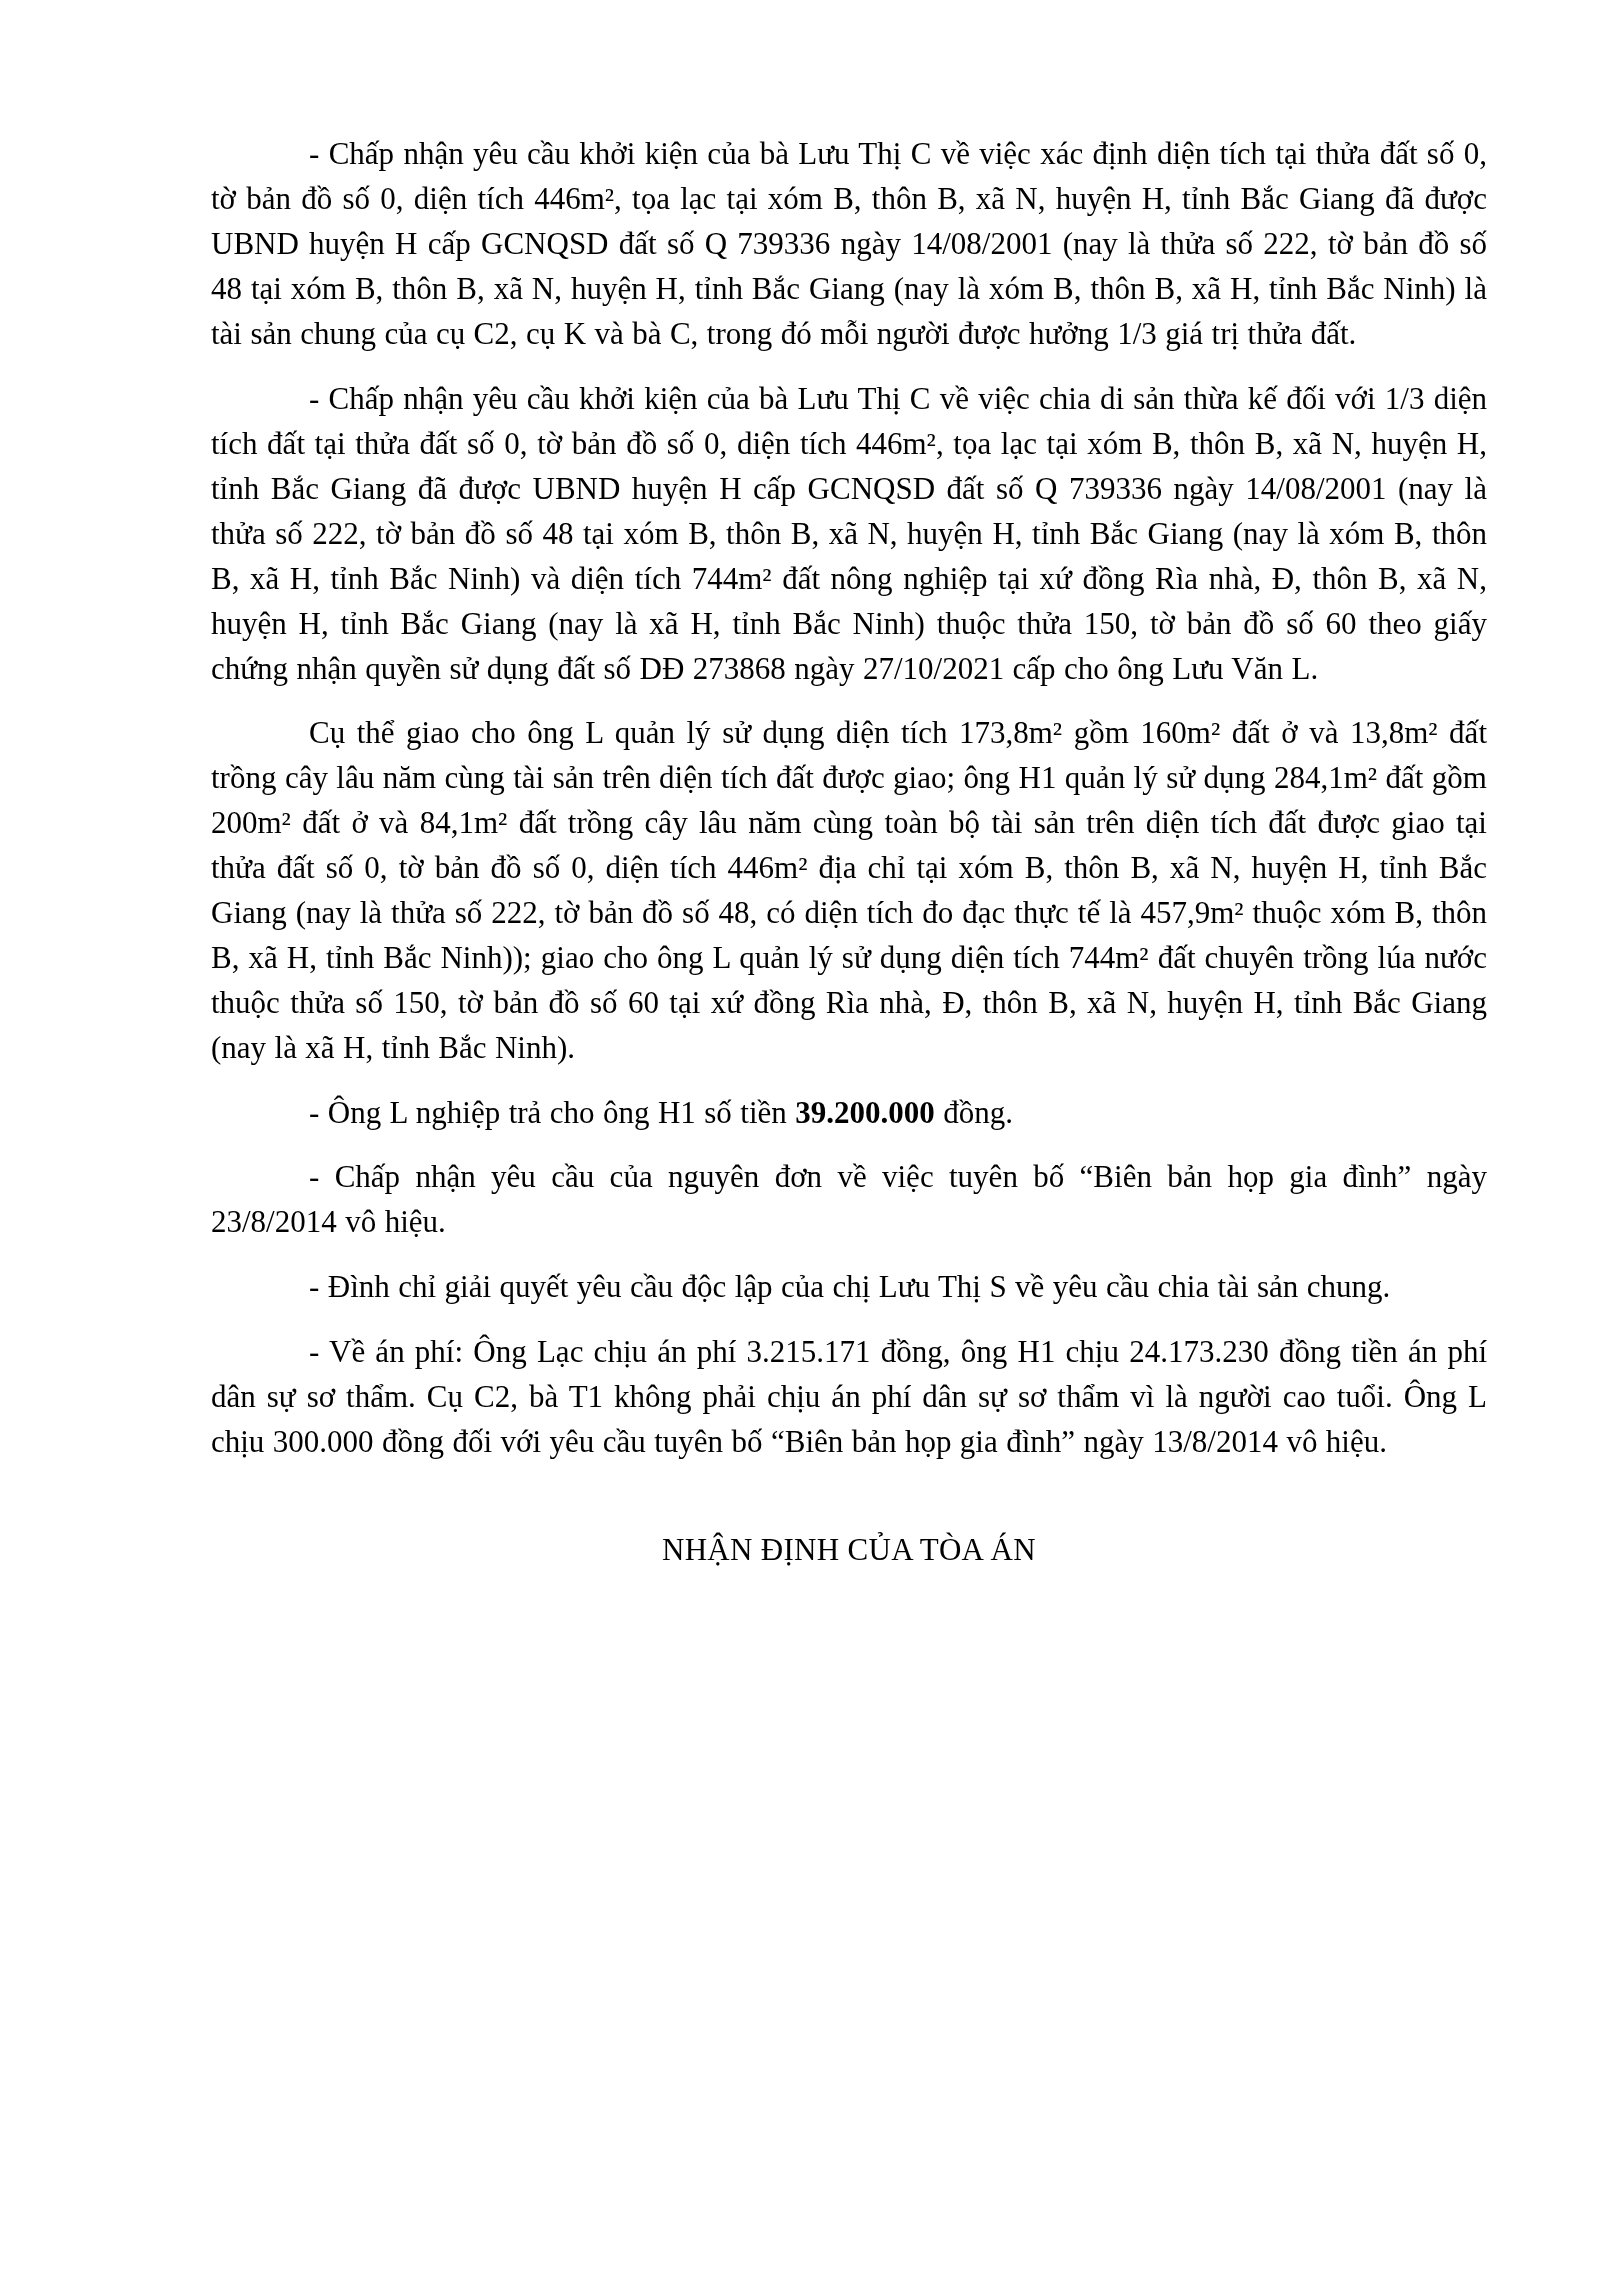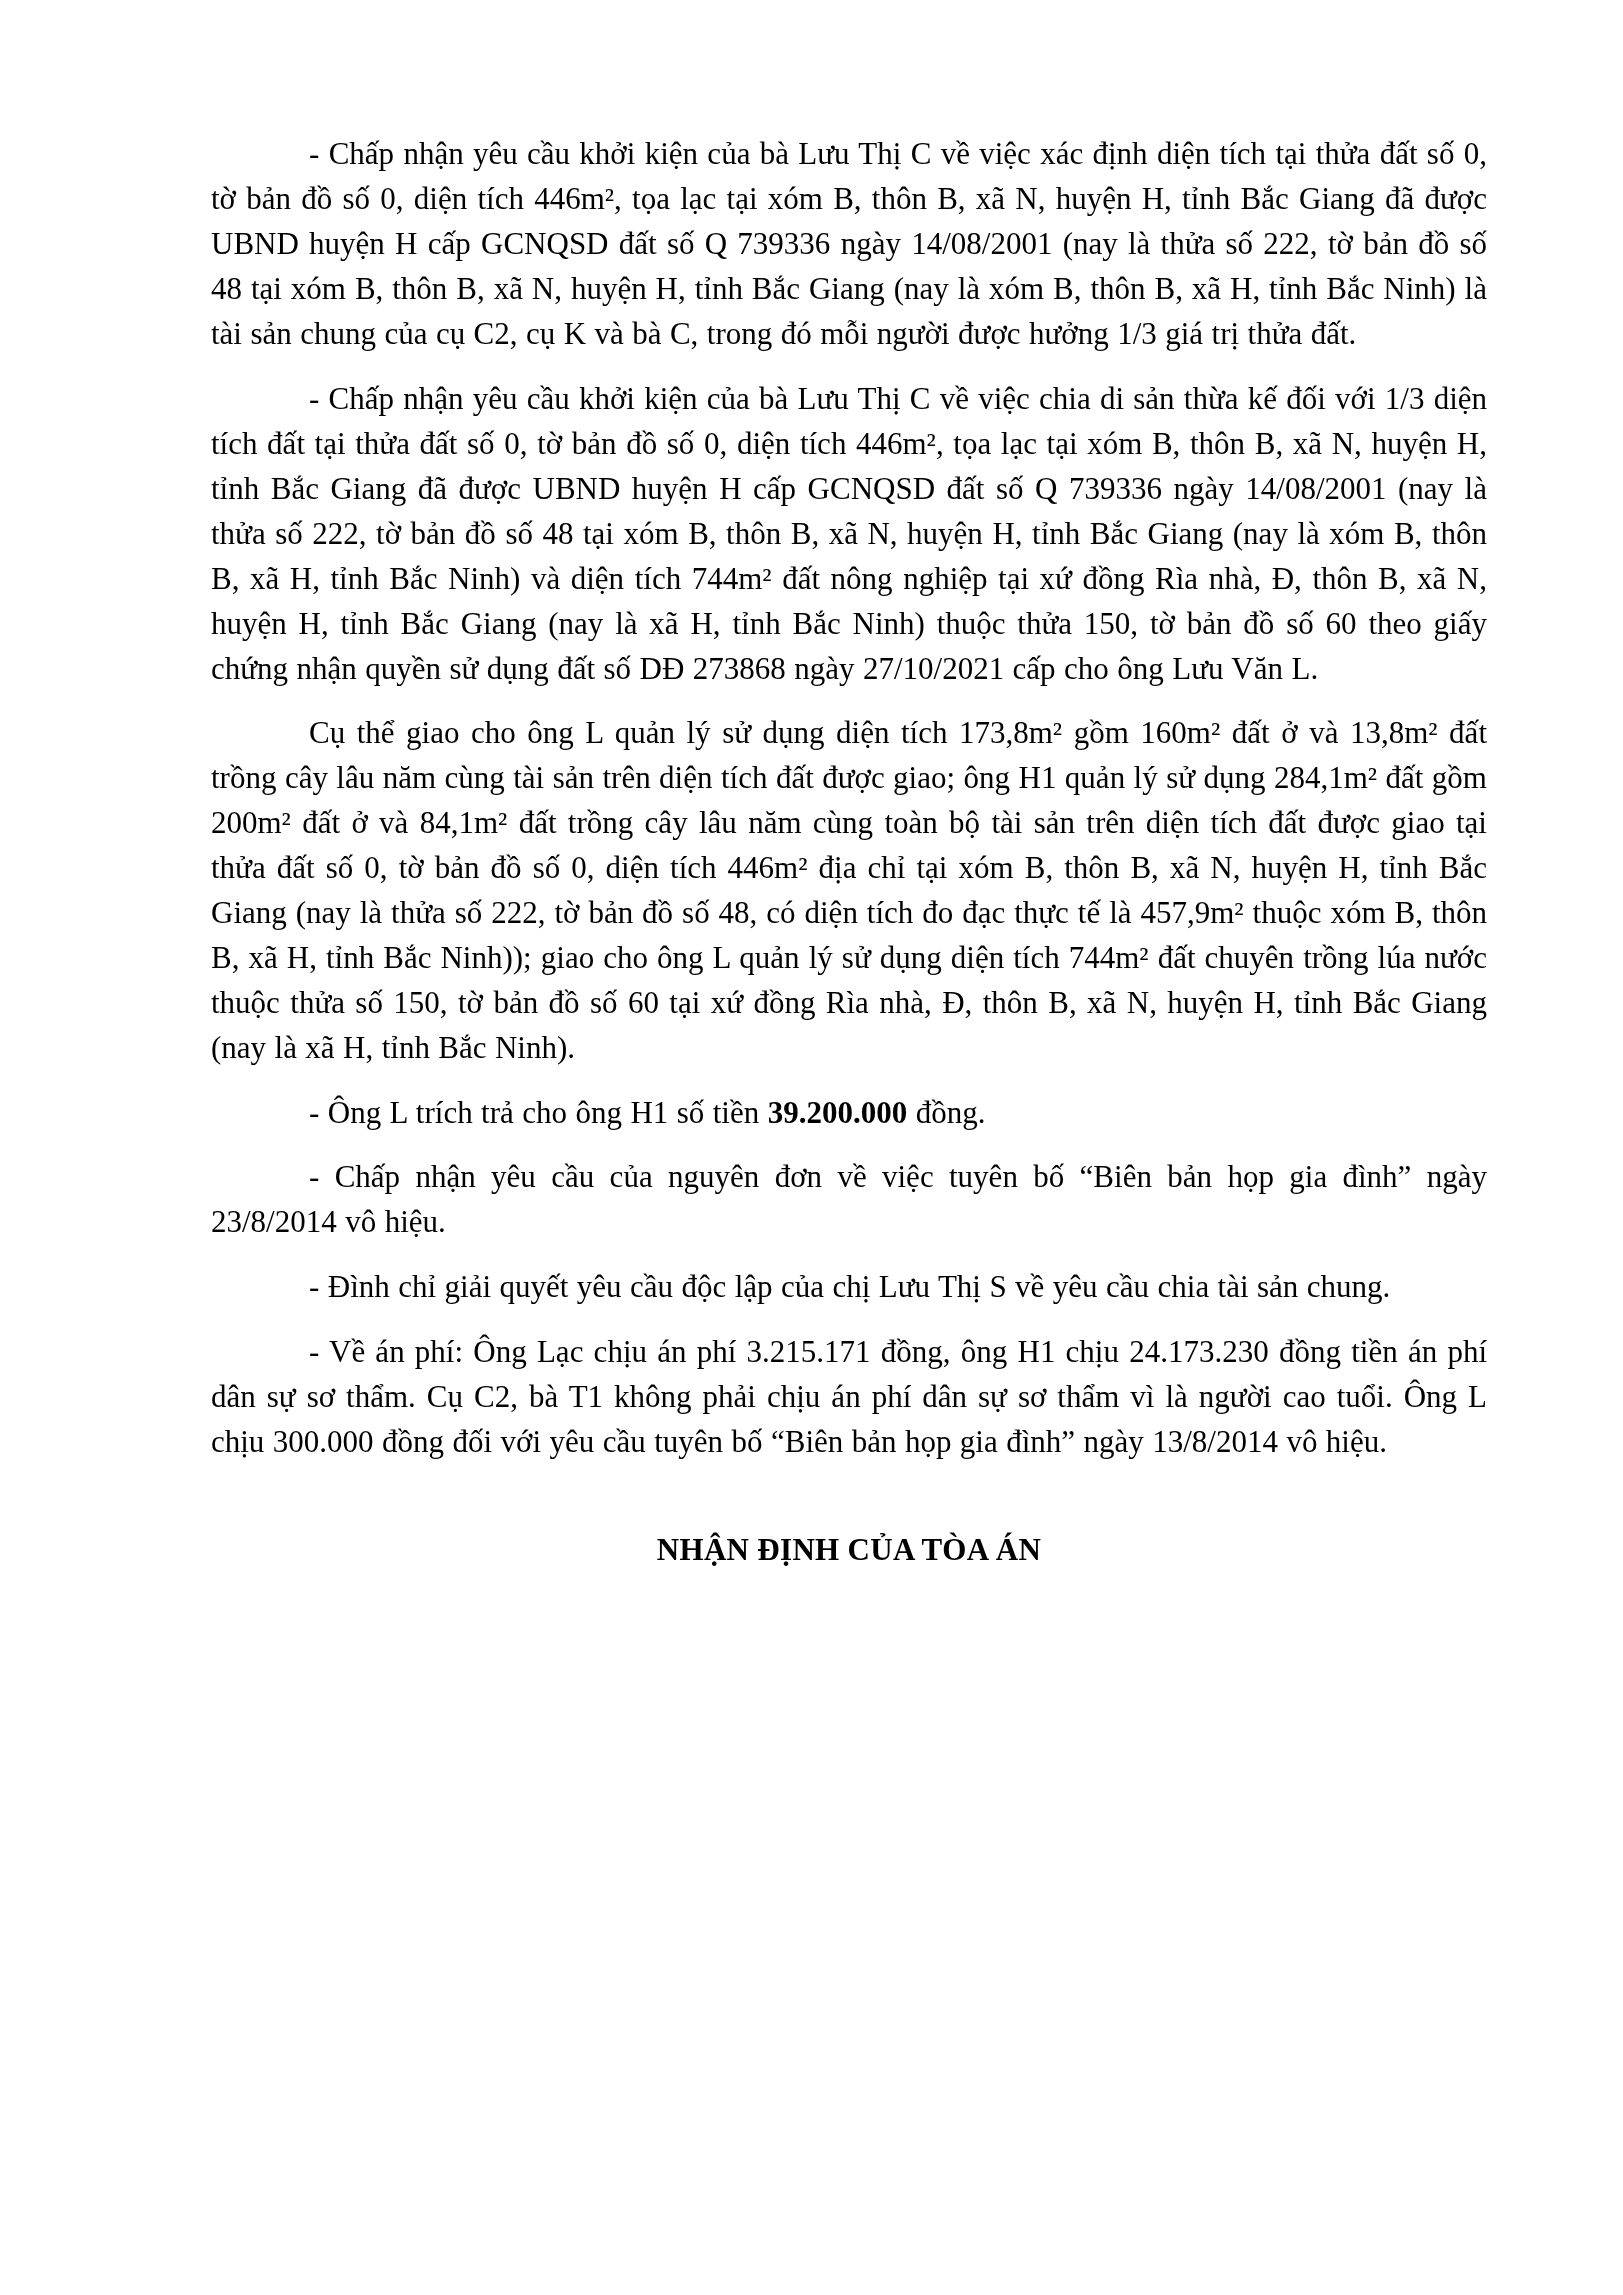--- a/index.html
+++ b/index.html
@@ -30,21 +30,21 @@
     text-indent: 98px;
     word-spacing: 0.7px;
   }
   .bold {
     font-weight: bold;
   }
   .section-heading {
     margin: 63px 0 0 0;
     font-size: 31px;
     line-height: 45px;
-    font-weight: bold;
+    font-weight: normal;
     text-align: center;
     letter-spacing: 0.3px;
   }
   .page-number {
     position: absolute;
     top: 2151px;
     left: 211px;
     width: 1276px;
     text-align: center;
     font-size: 29px;
@@ -58,21 +58,21 @@
 
   <section class="body-text">
 
     <p>- Chấp nhận yêu cầu khởi kiện của bà Lưu Thị C về việc xác định diện tích tại thửa đất số 0, tờ bản đồ số 0, diện tích 446m², tọa lạc tại xóm B, thôn B, xã N, huyện H, tỉnh Bắc Giang đã được UBND huyện H cấp GCNQSD đất số Q 739336 ngày 14/08/2001 (nay là thửa số 222, tờ bản đồ số 48 tại xóm B, thôn B, xã N, huyện H, tỉnh Bắc Giang (nay là xóm B, thôn B, xã H, tỉnh Bắc Ninh) là tài sản chung của cụ C2, cụ K và bà C, trong đó mỗi người được hưởng 1/3 giá trị thửa đất.</p>
 
     <p>- Chấp nhận yêu cầu khởi kiện của bà Lưu Thị C về việc chia di sản thừa kế đối với 1/3 diện tích đất tại thửa đất số 0, tờ bản đồ số 0, diện tích 446m², tọa lạc tại xóm B, thôn B, xã N, huyện H, tỉnh Bắc Giang đã được UBND huyện H cấp GCNQSD đất số Q 739336 ngày 14/08/2001 (nay là thửa số 222, tờ bản đồ số 48 tại xóm B, thôn B, xã N, huyện H, tỉnh Bắc Giang (nay là xóm B, thôn B, xã H, tỉnh Bắc Ninh) và diện tích 744m² đất nông nghiệp tại xứ đồng Rìa nhà, Đ, thôn B, xã N, huyện H, tỉnh Bắc Giang (nay là xã H, tỉnh Bắc Ninh) thuộc thửa 150, tờ bản đồ số 60 theo giấy chứng nhận quyền sử dụng đất số DĐ 273868 ngày 27/10/2021 cấp cho ông Lưu Văn L.</p>
 
     <p>Cụ thể giao cho ông L quản lý sử dụng diện tích 173,8m² gồm 160m² đất ở và 13,8m² đất trồng cây lâu năm cùng tài sản trên diện tích đất được giao; ông H1 quản lý sử dụng 284,1m² đất gồm 200m² đất ở và 84,1m² đất trồng cây lâu năm cùng toàn bộ tài sản trên diện tích đất được giao tại thửa đất số 0, tờ bản đồ số 0, diện tích 446m² địa chỉ tại xóm B, thôn B, xã N, huyện H, tỉnh Bắc Giang (nay là thửa số 222, tờ bản đồ số 48, có diện tích đo đạc thực tế là 457,9m² thuộc xóm B, thôn B, xã H, tỉnh Bắc Ninh)); giao cho ông L quản lý sử dụng diện tích 744m² đất chuyên trồng lúa nước thuộc thửa số 150, tờ bản đồ số 60 tại xứ đồng Rìa nhà, Đ, thôn B, xã N, huyện H, tỉnh Bắc Giang (nay là xã H, tỉnh Bắc Ninh).</p>
 
 
-    <p><span>- Ông L trích trả cho ông H1 số tiền </span><span class="bold">39.200.000</span><span> đồng.</span></p>
+    <p><span>- Ông L nghiệp trả cho ông H1 số tiền </span><span class="bold">39.200.000</span><span> đồng.</span></p>
 
     <p>- Chấp nhận yêu cầu của nguyên đơn về việc tuyên bố “Biên bản họp gia đình” ngày 23/8/2014 vô hiệu.</p>
 
     <p>- Đình chỉ giải quyết yêu cầu độc lập của chị Lưu Thị S về yêu cầu chia tài sản chung.</p>
 
 
     <p>- Về án phí: Ông Lạc chịu án phí 3.215.171 đồng, ông H1 chịu 24.173.230 đồng tiền án phí dân sự sơ thẩm. Cụ C2, bà T1 không phải chịu án phí dân sự sơ thẩm vì là người cao tuổi. Ông L chịu 300.000 đồng đối với yêu cầu tuyên bố “Biên bản họp gia đình” ngày 13/8/2014 vô hiệu.</p>
 
     <h1 class="section-heading">NHẬN ĐỊNH CỦA TÒA ÁN</h1>
 

